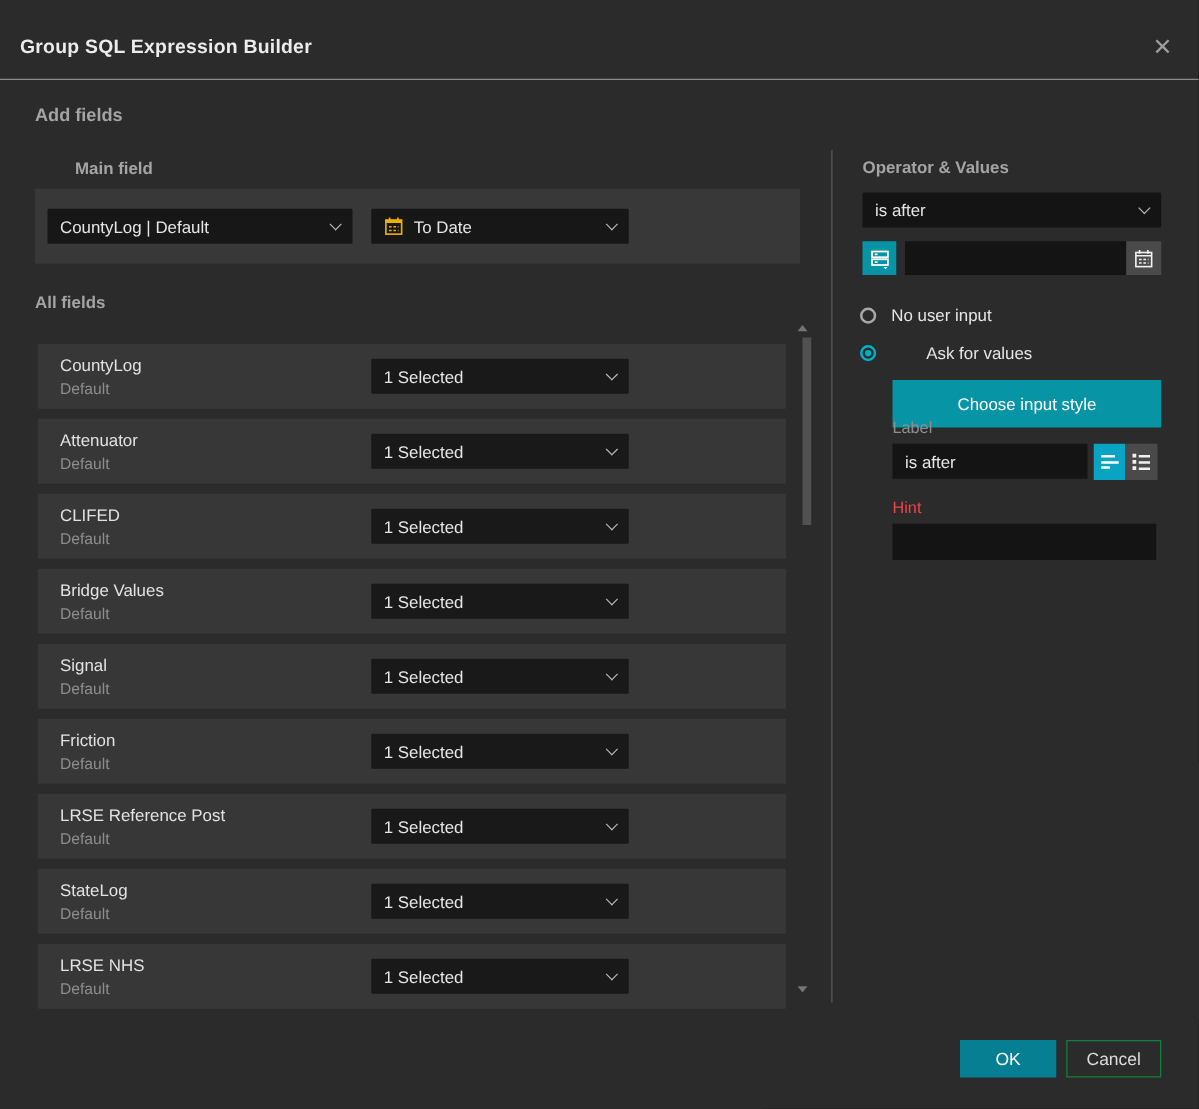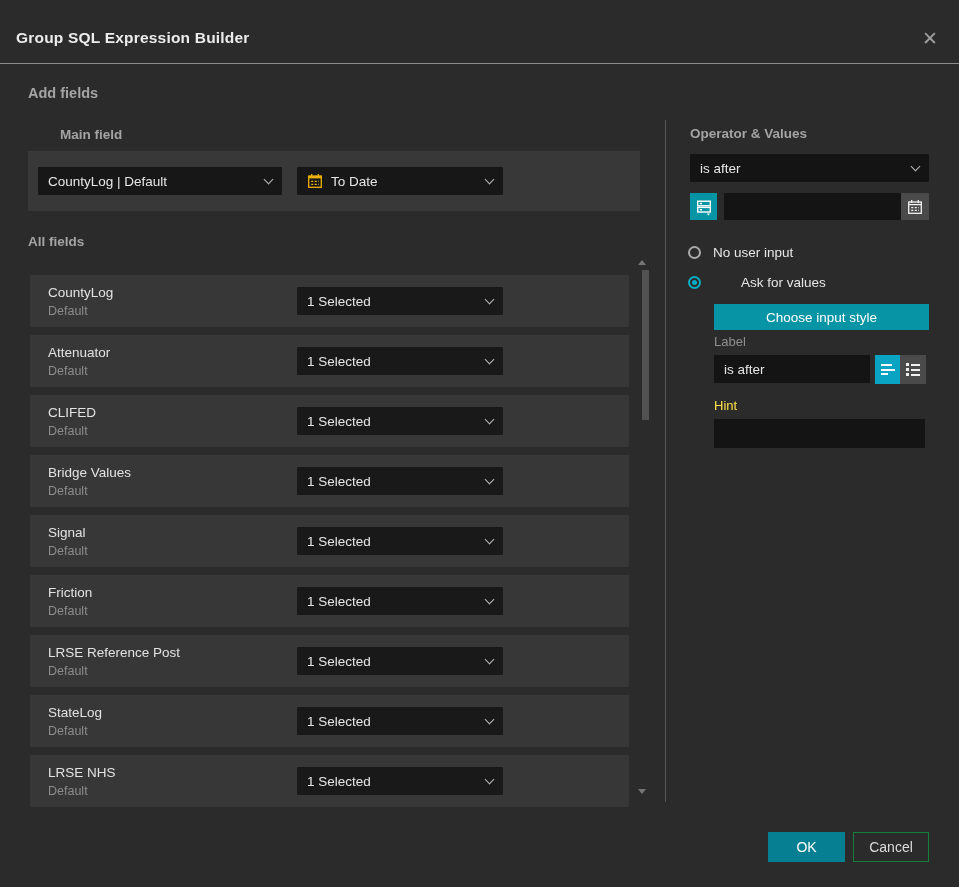--- a/index.html
+++ b/index.html
@@ -67,41 +67,41 @@
     display:flex;align-items:center;justify-content:center;cursor:pointer;
   }
   
   .radio-row{position:absolute;left:688px;display:flex;align-items:center;gap:12px;cursor:pointer;}
   .radio{width:13px;height:13px;border-radius:50%;border:2px solid #a9a9a9;background:transparent;flex:none;position:relative;}
   .radio.selected{border-color:#00aec6;}
   .radio.selected::after{content:'';position:absolute;inset:2px;border-radius:50%;background:#00aec6;}
   .radio-label{font-size:13.5px;color:#e6e6e6;}
   
   .choose-btn{
-    position:absolute;left:714px;top:304px;width:215px;height:26px;background:#0795a6;border:none;
+    position:absolute;left:714px;top:304px;width:215px;height:38px;background:#0795a6;border:none;
     color:#fff;font-size:13.5px;cursor:pointer;display:flex;align-items:center;justify-content:center;
   }
   .lbl-label{position:absolute;left:714px;top:334px;font-size:13px;color:#8f8f8f;}
   .label-input{
     position:absolute;left:714px;top:355px;width:156px;height:28px;background:#141414;
     border:none;color:#e6e6e6;font-size:13.5px;padding:0 10px;outline:none;
   }
   .seg-btn{position:absolute;top:355px;height:29px;display:flex;align-items:center;justify-content:center;cursor:pointer;}
   .seg-align{left:875px;width:25px;background:#09a4c3;}
   .seg-list{left:900px;width:26px;background:#4a4a4a;}
   .align-icon{display:flex;flex-direction:column;gap:2.5px;align-items:flex-start;}
   .align-icon i{display:block;height:2px;background:#fff;}
   .align-icon i:nth-child(1){width:11px;}
   .align-icon i:nth-child(2){width:14px;}
   .align-icon i:nth-child(3){width:7px;}
   .list-icon{display:flex;flex-direction:column;gap:2.5px;}
   .list-icon i{display:flex;align-items:center;gap:2.5px;}
   .list-icon i::before{content:'';width:3px;height:2.5px;background:#f0f0f0;}
   .list-icon i::after{content:'';width:9px;height:2px;background:#f0f0f0;}
-  .hint-label{position:absolute;left:714px;top:398px;font-size:13px;color:#fde047;}
+  .hint-label{position:absolute;left:714px;top:398px;font-size:13px;color:#ef4444;}
   .hint-input{
     position:absolute;left:714px;top:419px;width:211px;height:29px;background:#141414;
     border:none;color:#e6e6e6;font-size:13.5px;padding:0 10px;outline:none;
   }
   
   .ok-btn{
     position:absolute;left:768px;top:832px;width:77px;height:30px;background:#077f93;border:none;
     color:#fff;font-size:14px;cursor:pointer;
   }
   .cancel-btn{

